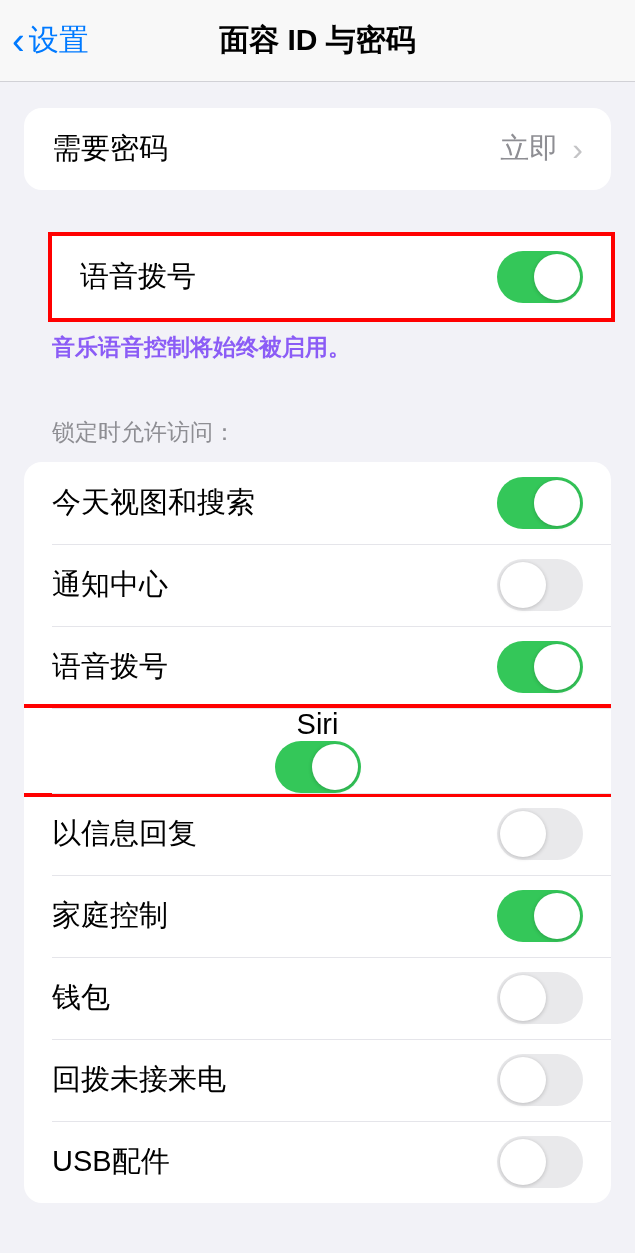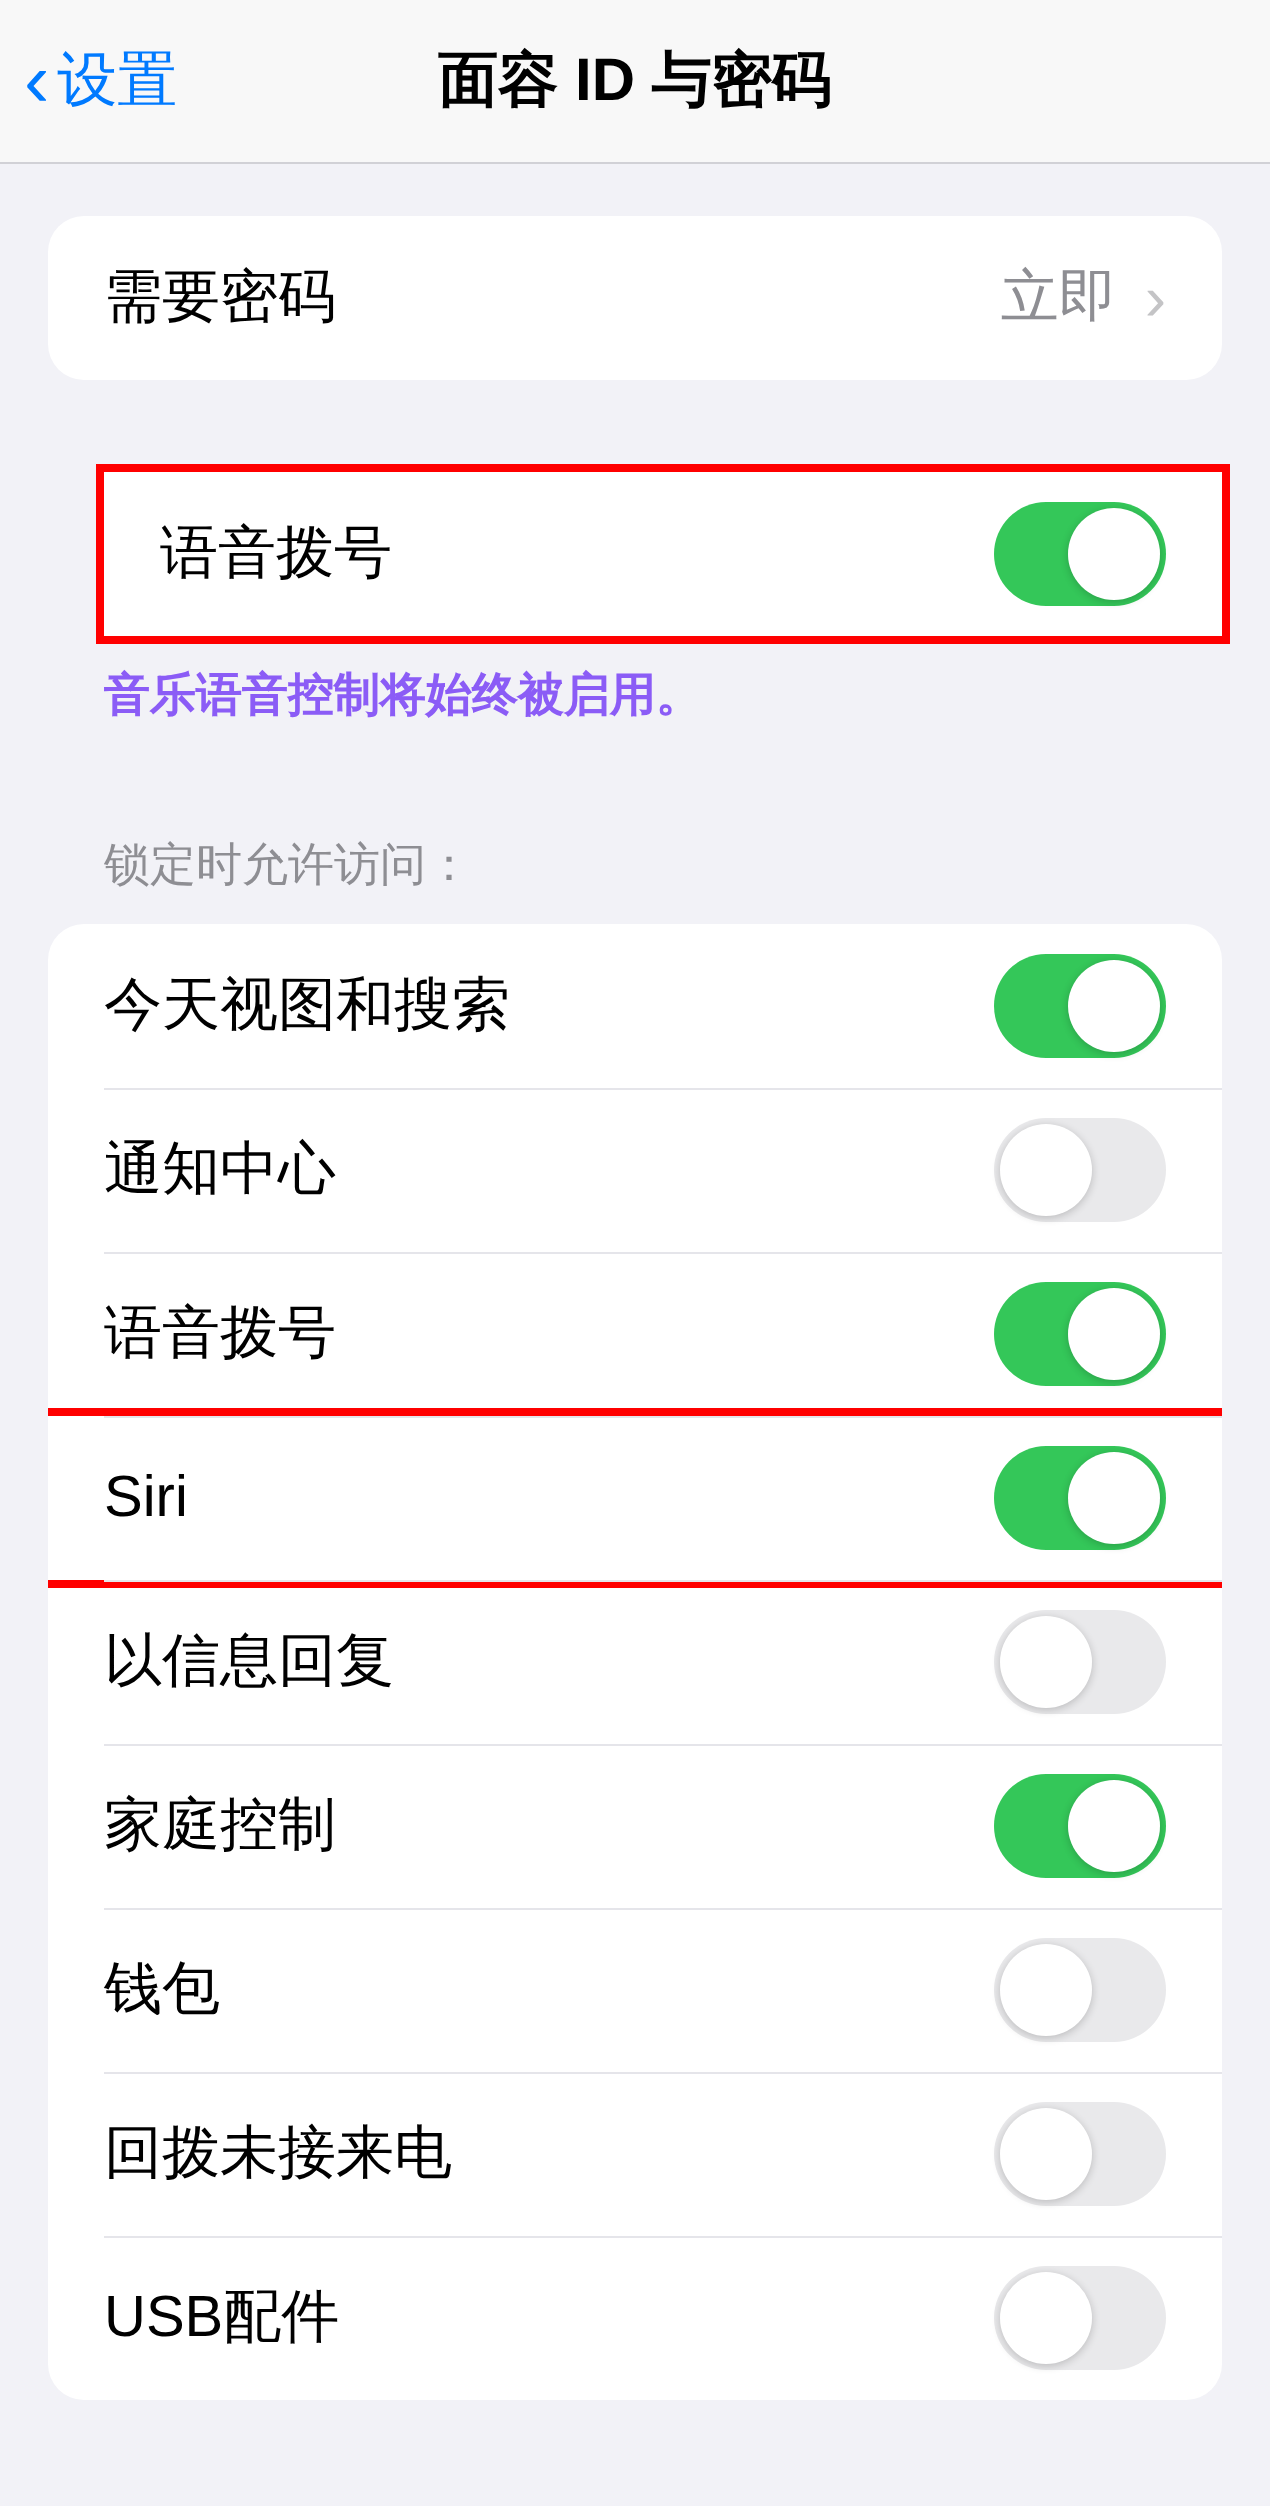--- a/index.html
+++ b/index.html
@@ -156,21 +156,21 @@
         <div class="toggle off">
           <div class="knob"></div>
         </div>
       </div>
       <div class="row">
         <span class="row-label">语音拨号</span>
         <div class="toggle on">
           <div class="knob"></div>
         </div>
       </div>
-      <div class="row highlight" style="border-radius: 0px;">
+      <div class="row highlight" style="border-radius: 0px; flex-direction: column;">
         <span class="row-label">Siri</span>
         <div class="toggle on">
           <div class="knob"></div>
         </div>
       </div>
       <div class="row">
         <span class="row-label">以信息回复</span>
         <div class="toggle off">
           <div class="knob"></div>
         </div>

